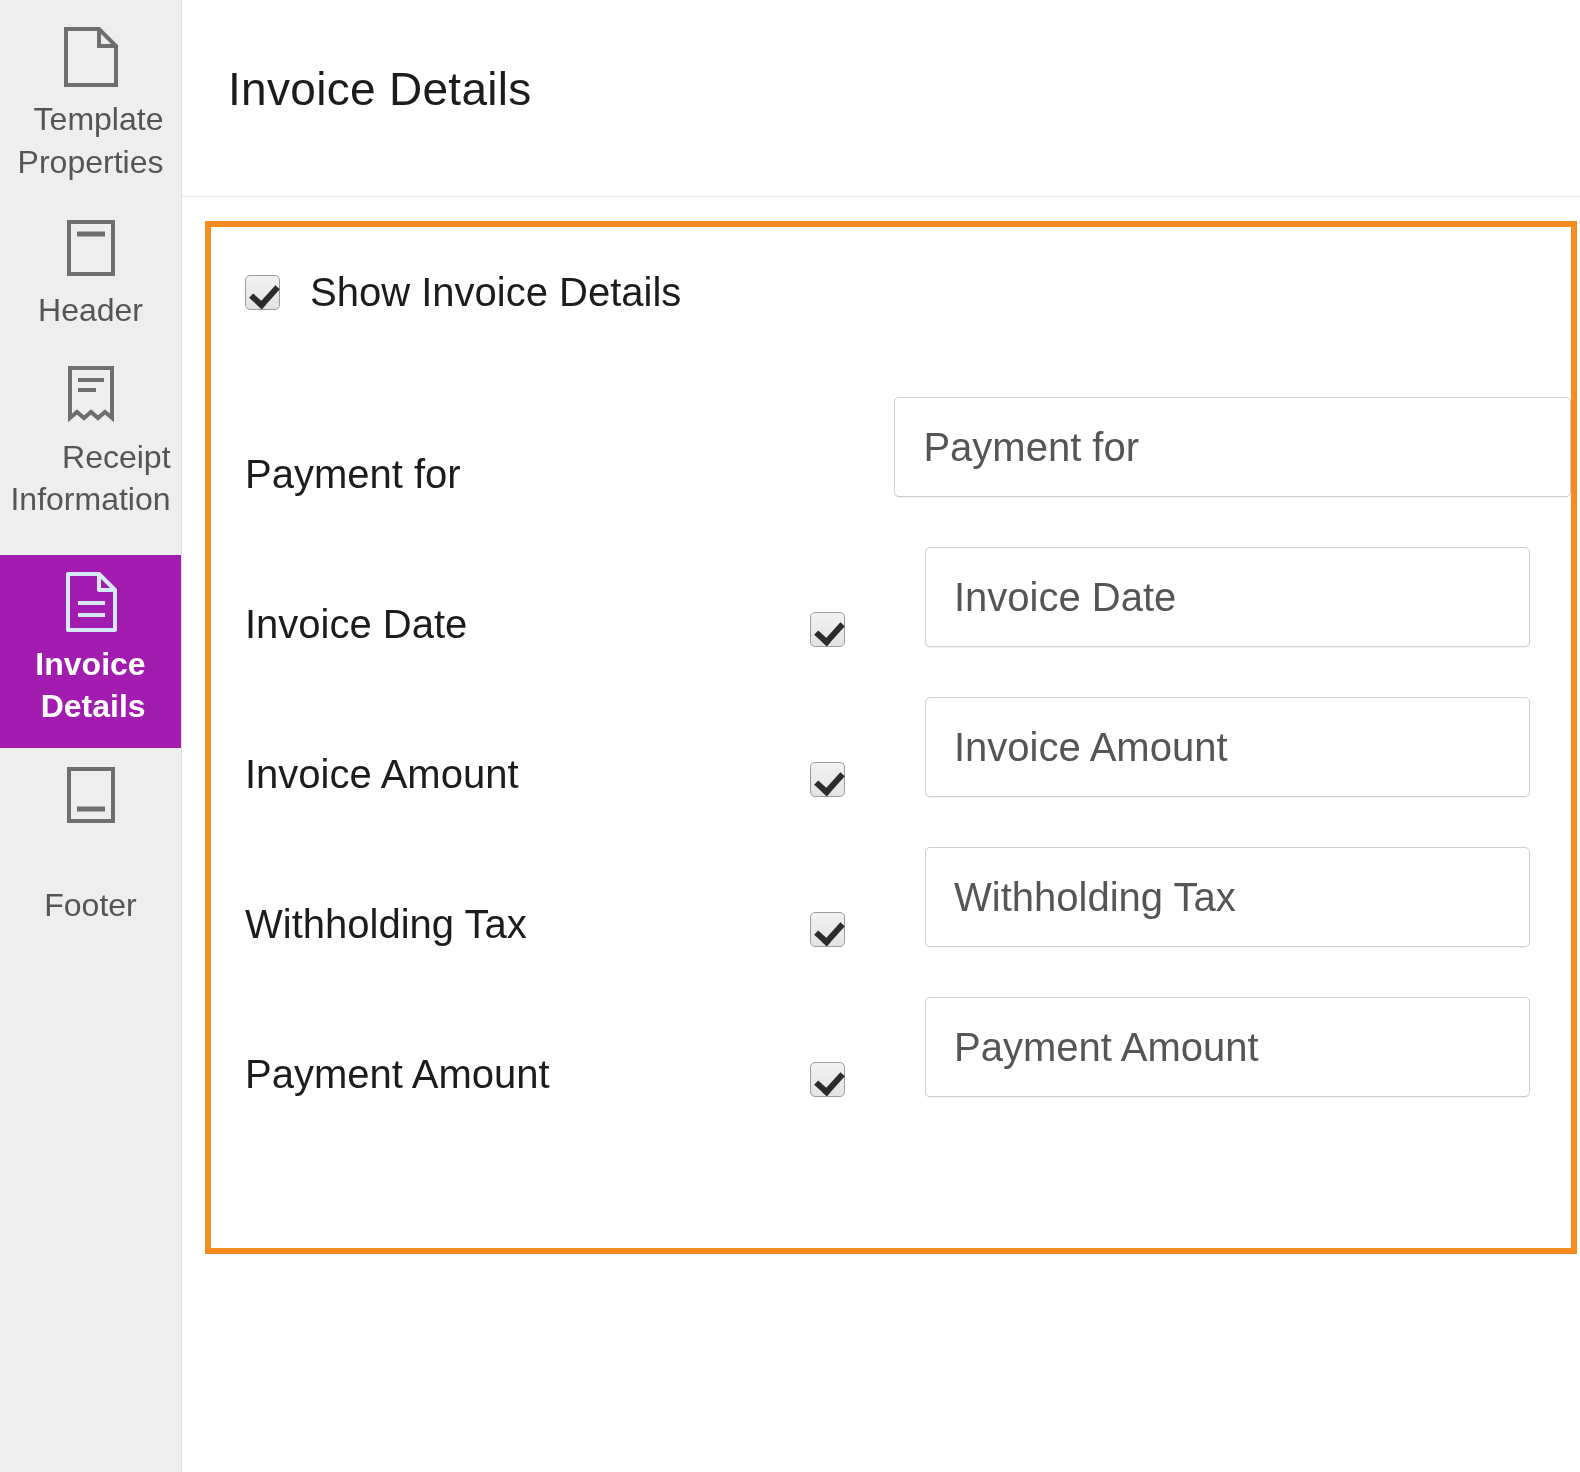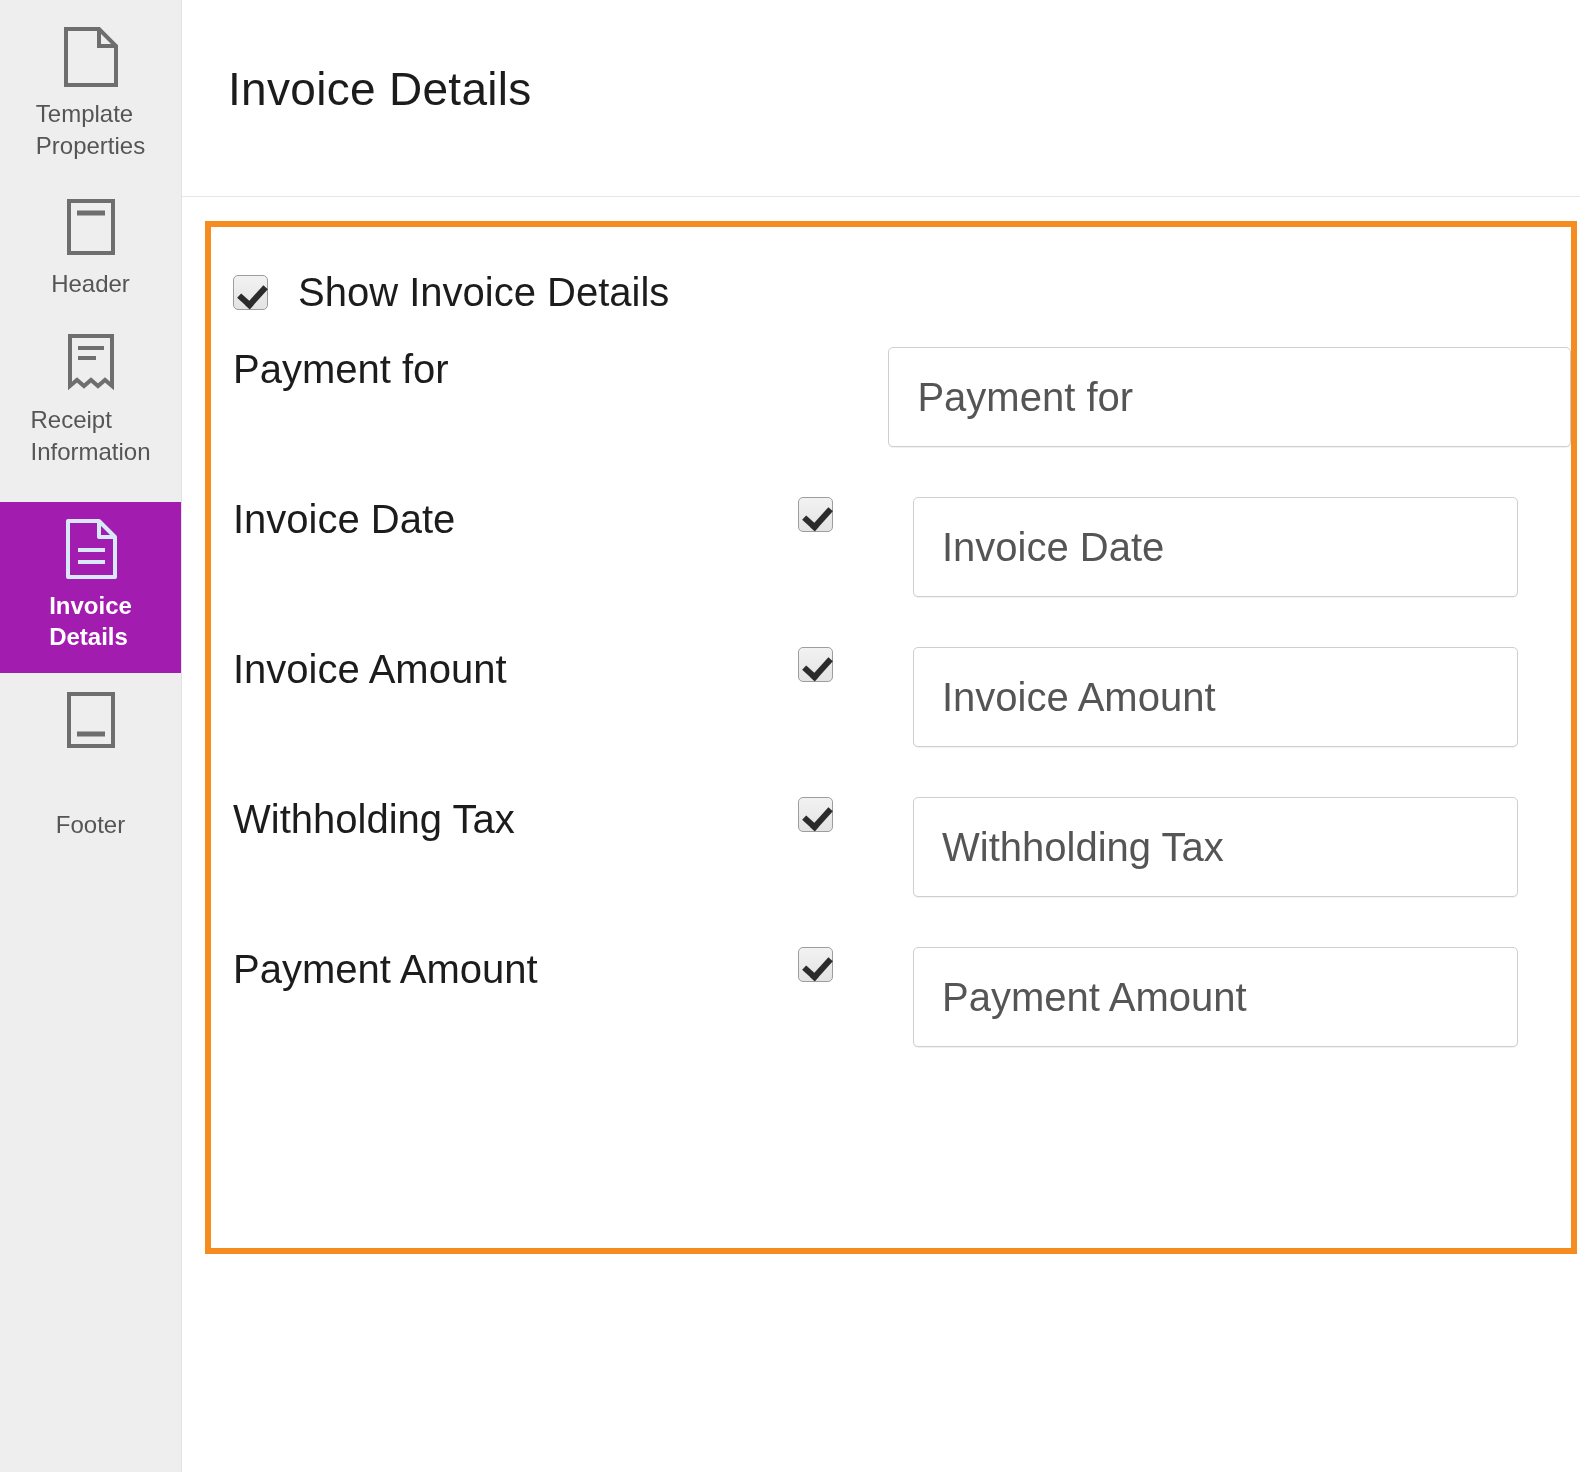--- a/index.html
+++ b/index.html
@@ -44,24 +44,24 @@
   .side-item .side-icon {
     display: block;
     margin-bottom: 10px;
     height: 62px;
     display: flex;
     align-items: center;
     justify-content: center;
   }
 
   .side-item .side-label {
-    font-size: 24px;
+    font-size: 32px;
     line-height: 1.33;
     color: #555555;
-    text-align: left;
+    text-align: right;
     letter-spacing: 0px;
     white-space: pre-line;
   }
 
   .side-item.selected {
     background: #a21caf;
   }
   .side-item.selected .side-label {
     color: #ffffff;
     font-weight: bold;
@@ -139,21 +139,21 @@
     left: 23px;
     top: 221px;
     width: 1372px;
     height: 1033px;
     border: 6px solid #f68b1f;
     background: #ffffff;
     padding: 0;
   }
 
   .panel-inner {
-    padding: 34px 0 0 0;
+    padding: 34px 0 0 12px;
     height: 100%;
     border-radius: 20px;
   }
 
   .show-row {
     display: flex;
     align-items: center;
     padding-left: 22px;
     height: 62px;
   }
@@ -188,21 +188,21 @@
     transform: rotate(42deg);
   }
 
   
   .rows {
     margin-top: 24px;
   }
 
   .field-row {
     display: flex;
-    align-items: flex-start;
+    align-items: flex-end;
     height: 150px;
     padding-left: 22px;
     position: relative;
   }
 
   .field-label {
     font-size: 40px;
     color: #1c1c1c;
     width: 565px;
     white-space: nowrap;

